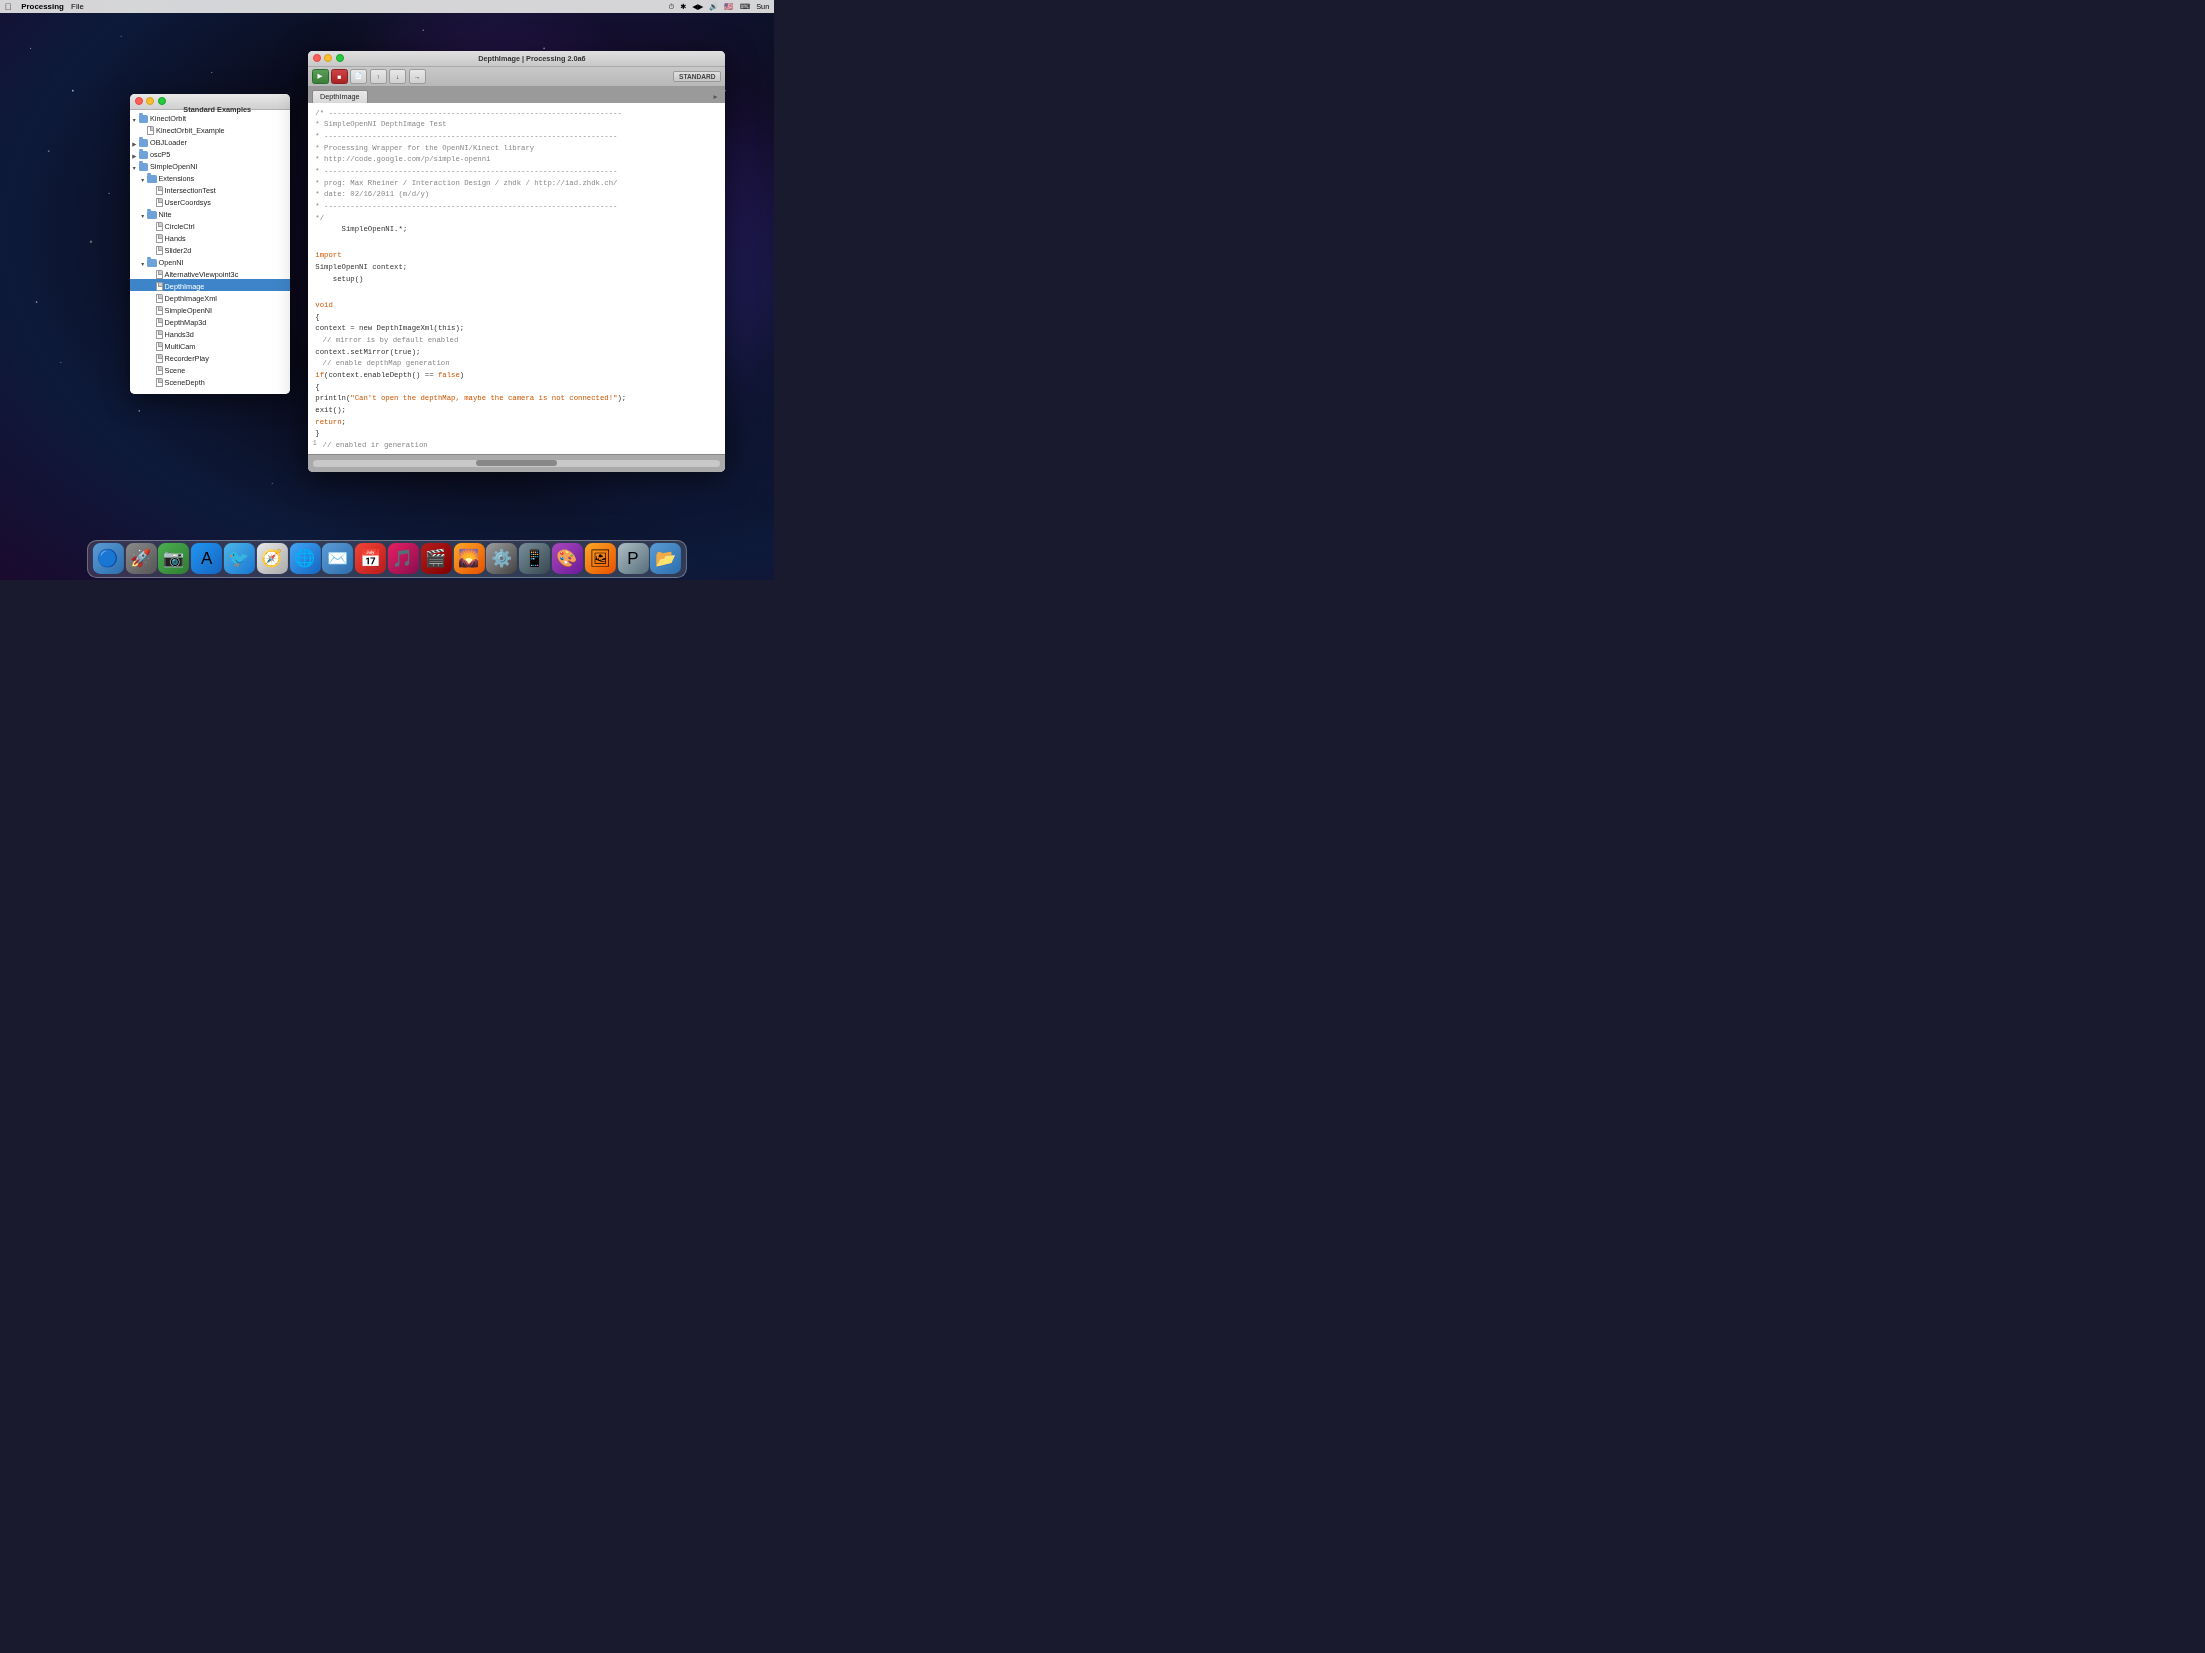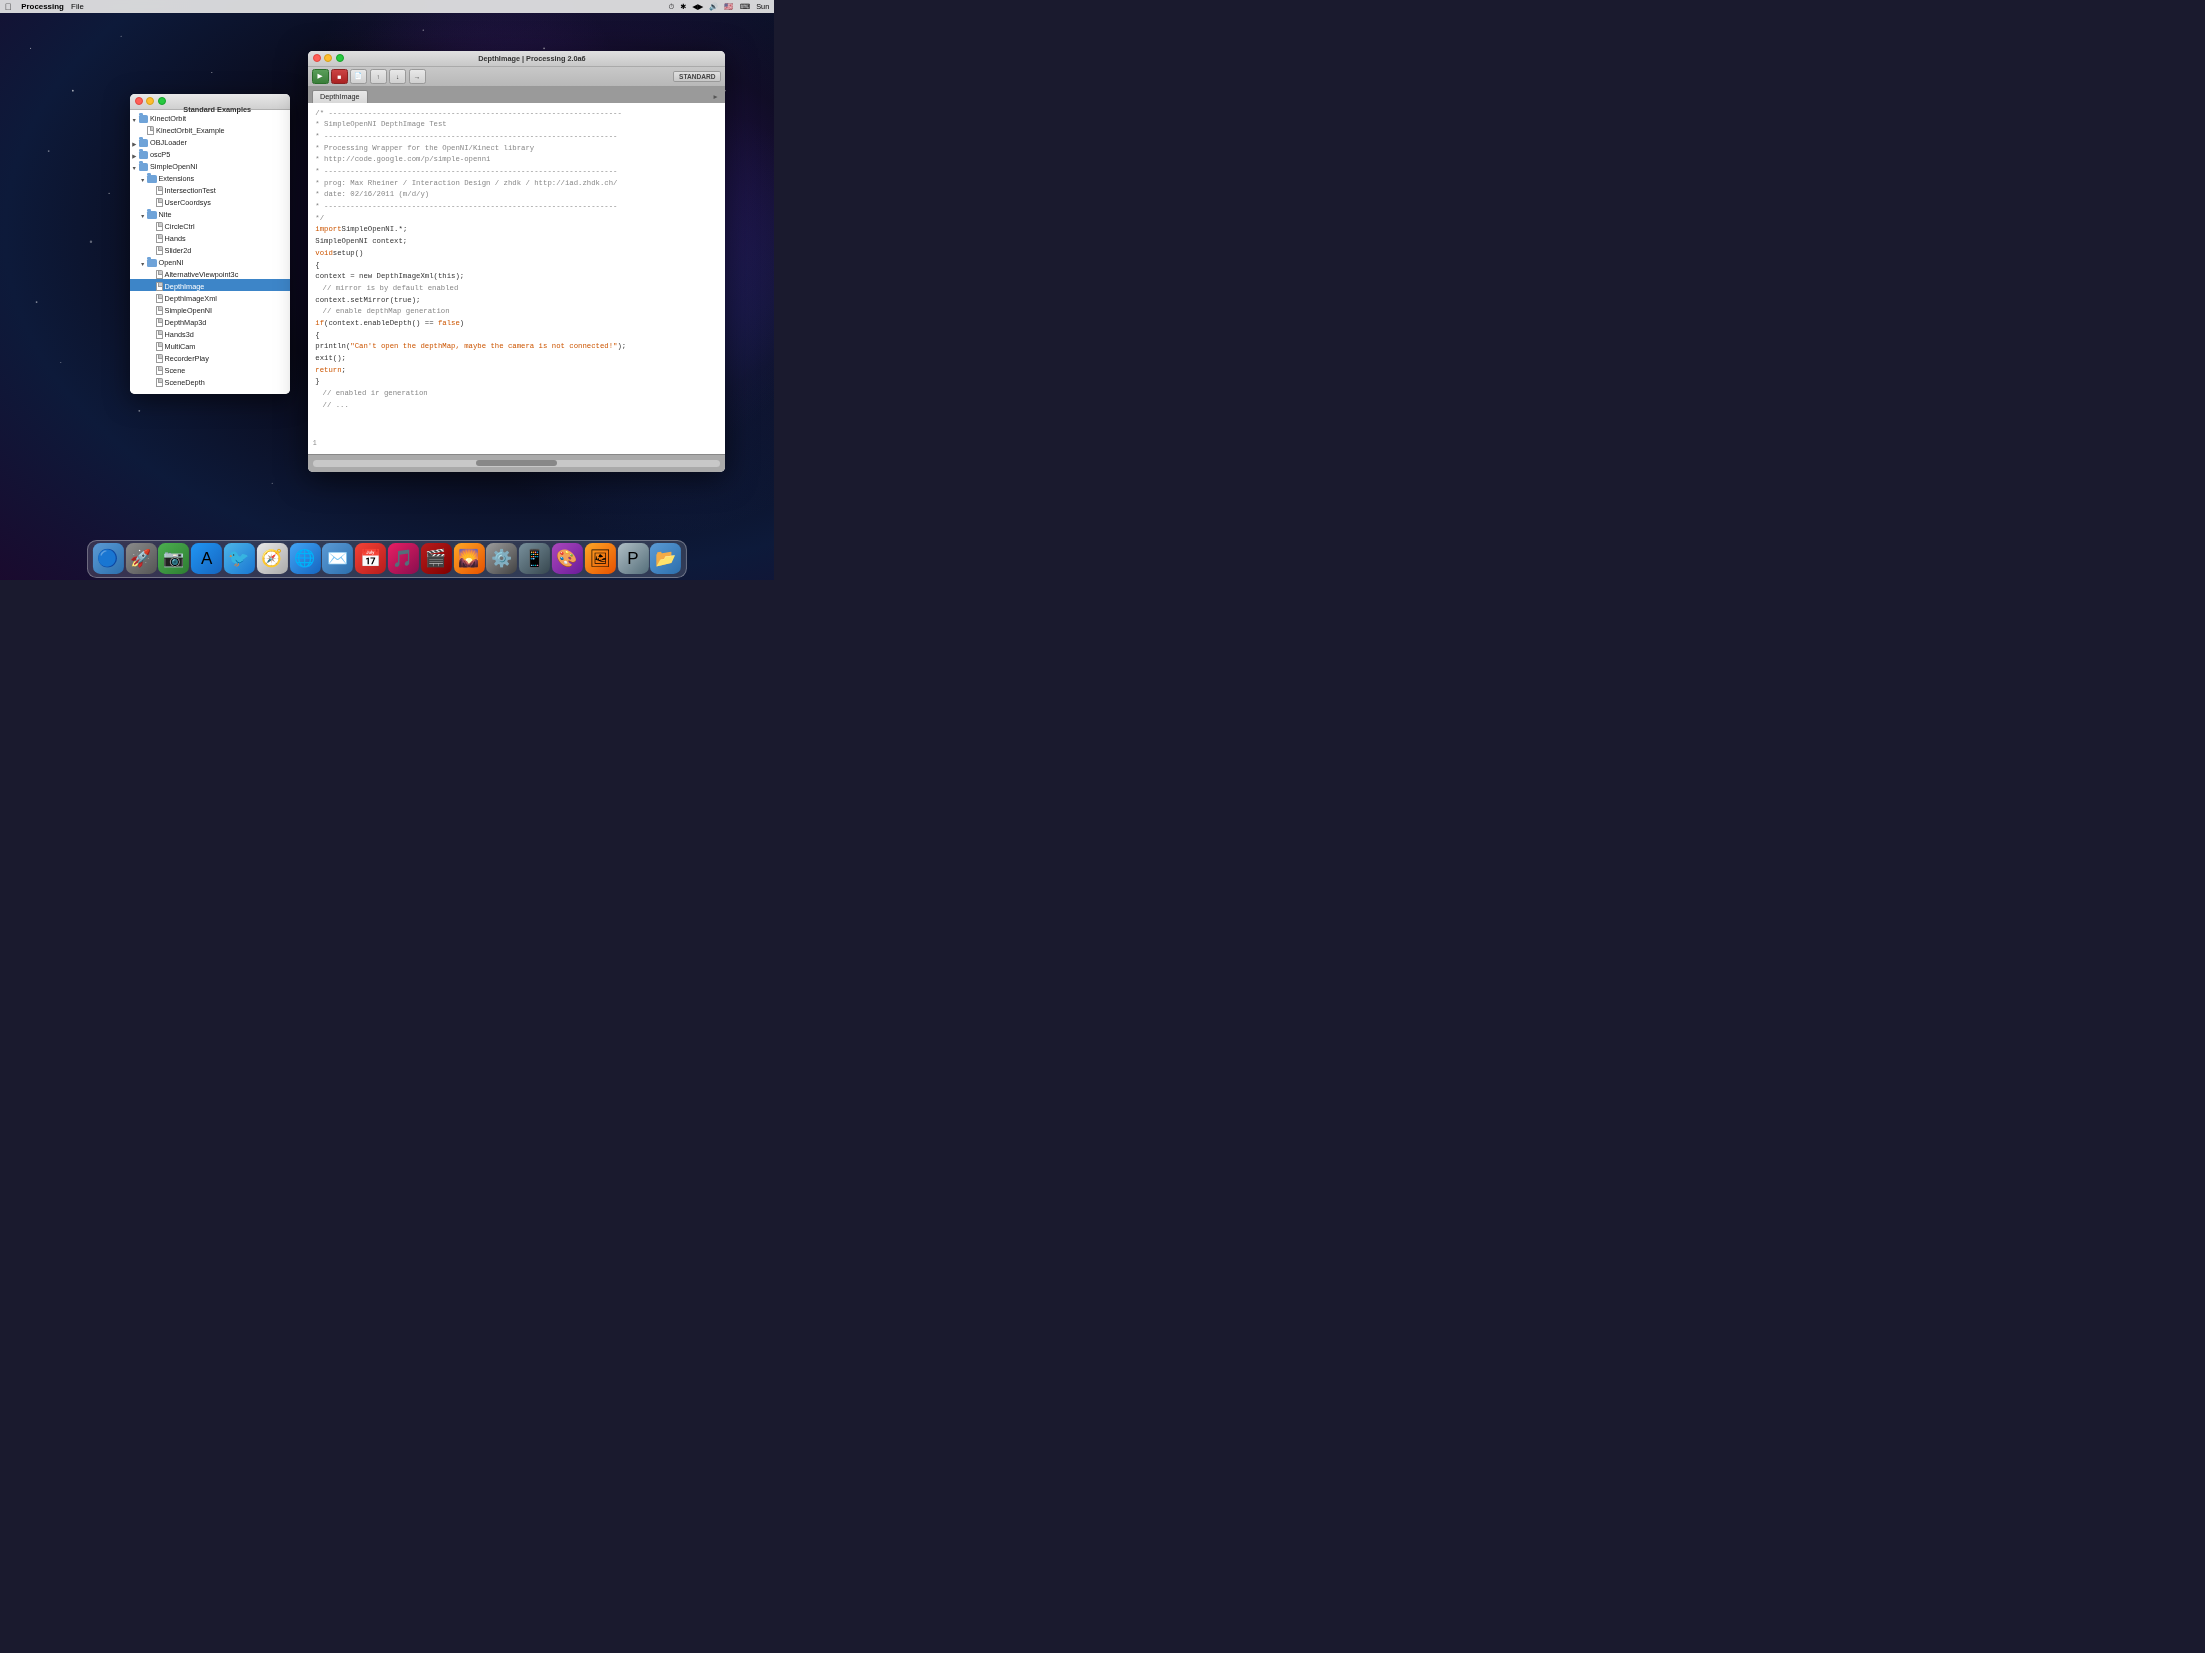--- a/index.html
+++ b/index.html
@@ -299,21 +299,21 @@
       overflow: hidden;
       padding: 4.8px 7.3px;
       font-family: 'Monaco', 'Menlo', 'Courier New', monospace;
       font-size: 7.3px;
       line-height: 1.6;
       color: #333;
       position: relative;
     }
     .code-line { display: flex; }
     .code-comment { color: #888; }
-    .code-keyword { color: #cc5500; }
+    .code-keyword { color: #cc5500; margin-top: 26px; }
     .code-string { color: #cc5500; }
     .code-normal { color: #333; }
 
     .editor-bottom {
       height: 18px;
       background: #aaa;
       border-top: 0.6px solid #888;
       display: flex;
       align-items: center;
       padding: 0 4.8px;

